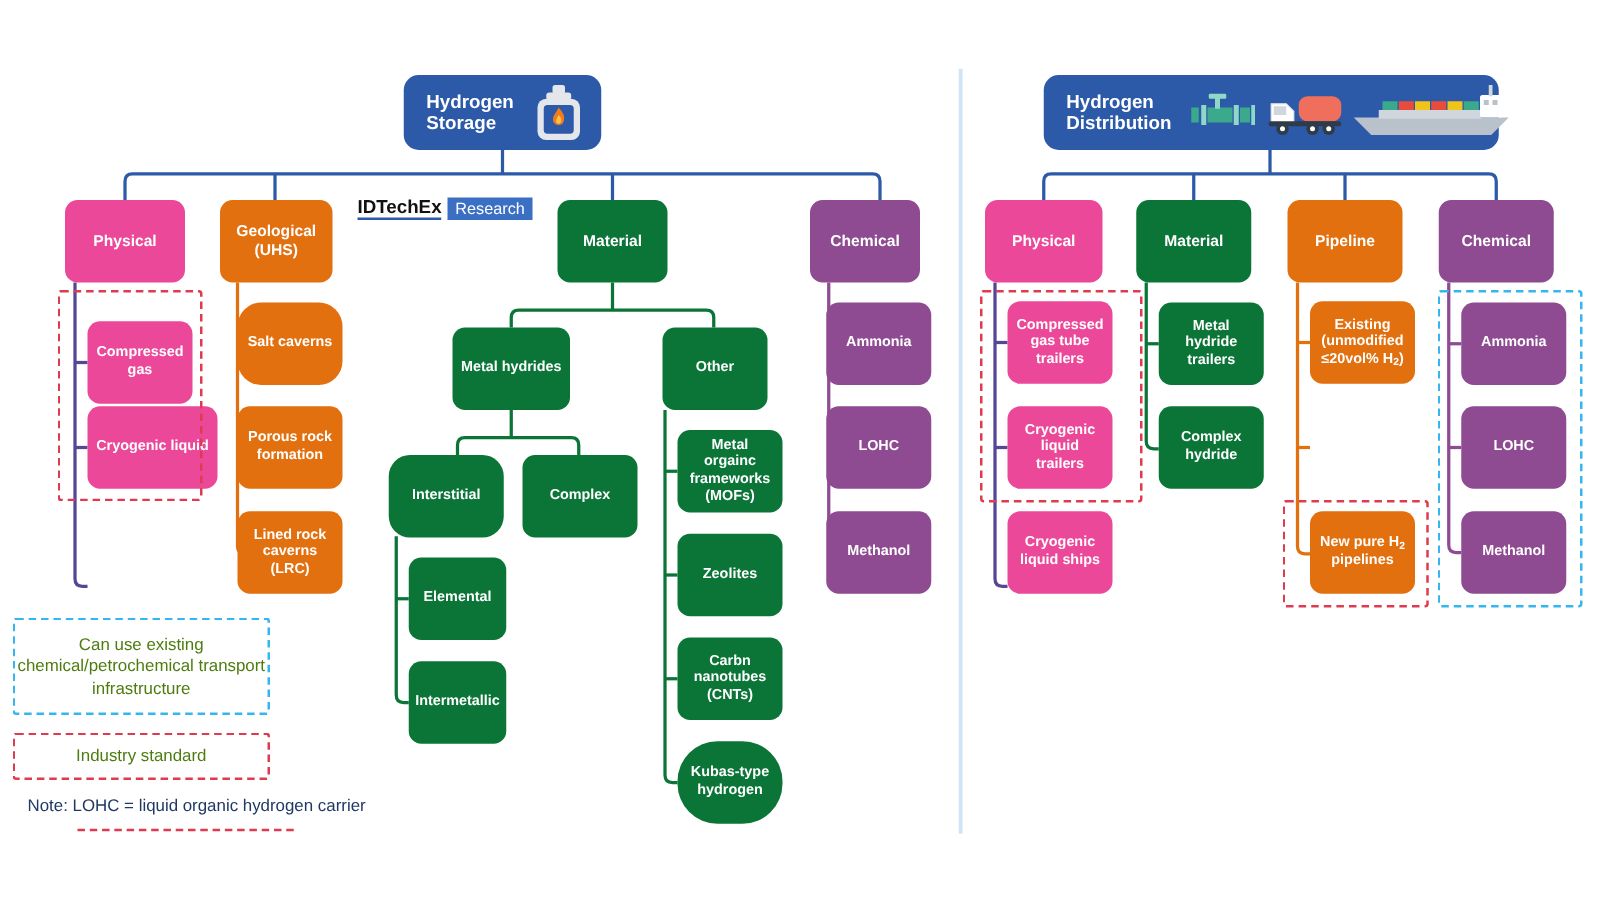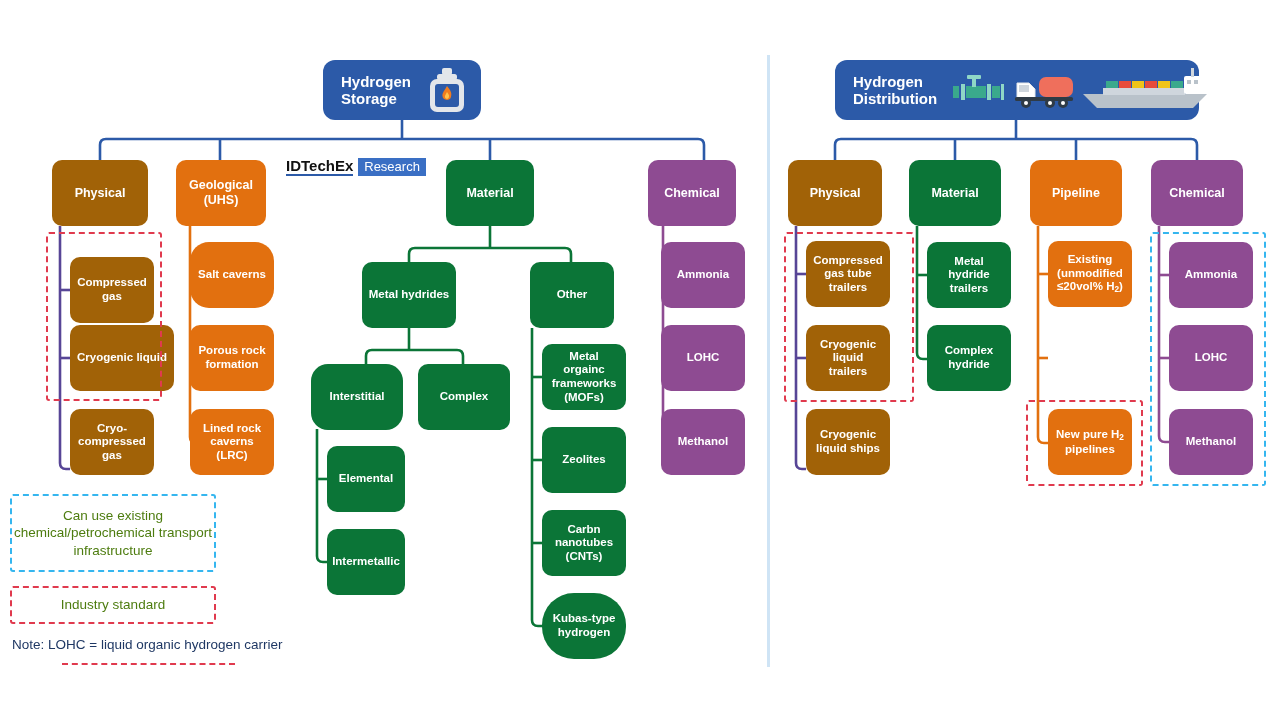--- a/index.html
+++ b/index.html
@@ -15,21 +15,21 @@
 
   
   .node{
     position:absolute;box-sizing:border-box;border-radius:10px;
     display:flex;align-items:center;justify-content:center;text-align:center;
     color:#ffffff;font-weight:bold;line-height:1.18;
     padding:4px 6px;
   }
   .n-sm{font-size:11.5px;}
   .n-md{font-size:12.5px;}
-  .violet{background:#a16207;}
+  .violet{background:#ec4899;}
   .orange{background:#e2700f;}
   .green {background:#0b7537;}
   .purple{background:#8e4b92;}
 
   
   .banner{
     position:absolute;box-sizing:border-box;background:#2c5aa8;border-radius:12px;
     display:flex;align-items:center;color:#fff;font-weight:bold;font-size:15px;
     line-height:1.15;
   }
@@ -209,23 +209,20 @@
 
   <div class="node violet n-md" style="left:52px;top:160px;width:96px;height:66px;">
     <span>Physical</span>
     </div>
   <div class="node violet n-sm" style="left:70px;top:257px;width:84px;height:66px;">
     <span>Compressed gas</span>
     </div>
   <div class="node violet n-sm" style="left:70px;top:325px;width:104px;height:66px;">
     <span>Cryogenic liquid</span>
     </div>
-  <div class="node violet n-sm" style="left:70px;top:409px;width:84px;height:66px;">
-    <span>Cryo-compressed gas</span>
-    </div>
 
   <div class="node orange n-md" style="left:176px;top:160px;width:90px;height:66px;">
     <span>Geological (UHS)</span>
     </div>
   <div class="node orange n-sm" style="left:190px;top:242px;width:84px;height:66px;border-radius:19px;">
     <span>Salt caverns</span>
     </div>
   <div class="node orange n-sm" style="left:190px;top:325px;width:84px;height:66px;">
     <span>Porous rock formation</span>
     </div>
@@ -332,16 +329,16 @@
   <div class="dash dash-red" style="left:784px;top:232px;width:130px;height:170px;"></div>
   <div class="dash dash-red" style="left:1026px;top:400px;width:117px;height:86px;"></div>
   <div class="dash dash-blue" style="left:1150px;top:232px;width:116px;height:254px;"></div>
 
   <div class="legbox dash dash-blue" style="left:10px;top:494px;width:206px;height:78px;">
     <span>Can use existing chemical/petrochemical transport infrastructure</span>
   </div>
   <div class="legbox dash dash-red" style="left:10px;top:586px;width:206px;height:38px;">
     <span>Industry standard</span>
   </div>
-  <div class="note" style="left:12px;top:637px;text-align:center;">Note: LOHC = liquid organic hydrogen carrier</div>
+  <div class="note" style="left:22px;top:637px;text-align:center;">Note: LOHC = liquid organic hydrogen carrier</div>
   <div class="note-underline" style="left:62px;top:663px;width:173px;"></div>
 
 </div>
 
 </body></html>

